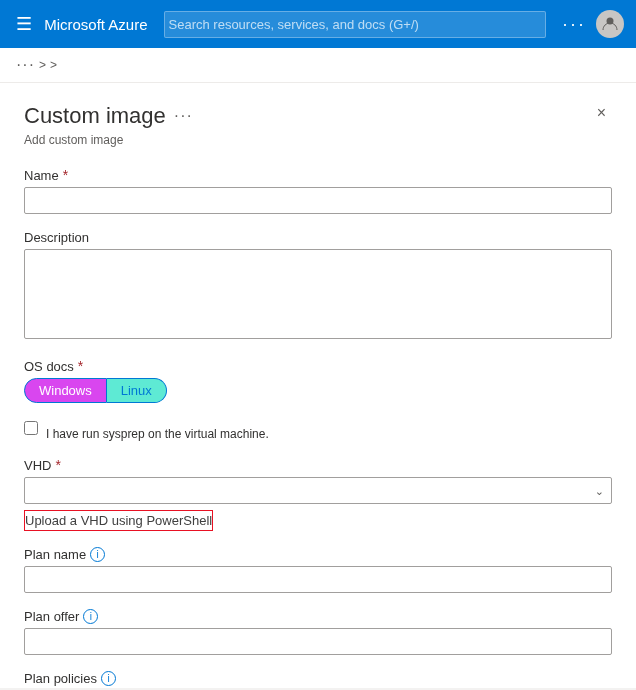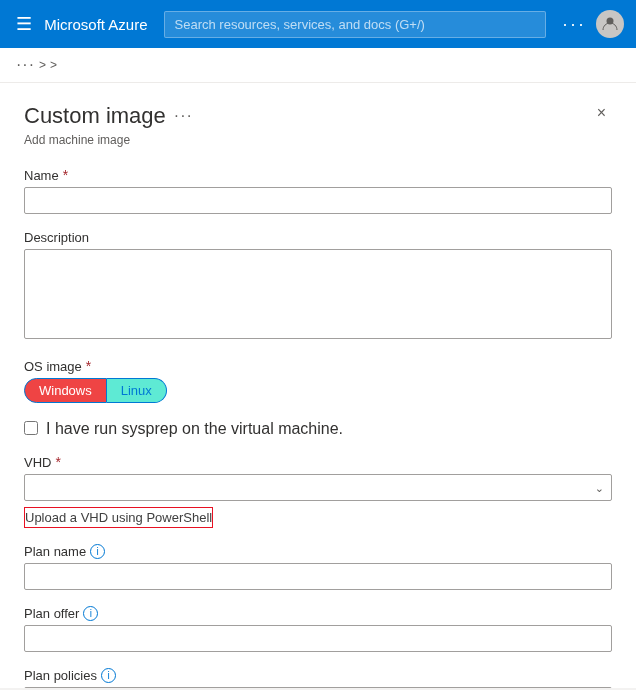--- a/index.html
+++ b/index.html
@@ -33,21 +33,21 @@
       font-size: 15px;
       white-space: nowrap;
       margin-right: 8px;
     }
     .topbar-search {
       flex: 1;
       background: rgba(255,255,255,0.15);
       border: 1px solid rgba(255,255,255,0.3);
       border-radius: 2px;
       color: rgba(255,255,255,0.85);
-      padding: 5px 10px;
+      padding: 5px 4px;
       font-size: 13px;
       outline: none;
     }
     .topbar-search::placeholder { color: rgba(255,255,255,0.7); }
     .topbar-right {
       display: flex;
       align-items: center;
       gap: 10px;
       margin-left: 8px;
     }
@@ -206,42 +206,42 @@
     }
     .os-btn {
       border: 1px solid #0078d4;
       padding: 4px 14px;
       font-size: 13px;
       cursor: pointer;
       background: #5eead4;
       color: #0078d4;
     }
     .os-btn.active {
-      background: #ef4444;
+      background: #d946ef;
       color: white;
     }
     .os-btn-left {
       border-radius: 20px 0 0 20px;
     }
     .os-btn-right {
       border-radius: 0 20px 20px 0;
       border-left: none;
     }
 
     
     .checkbox-row {
       display: flex;
       align-items: flex-start;
       gap: 8px;
       margin-bottom: 16px;
     }
     .checkbox-label {
-      font-size: 16px;
-      color: #323130;
-      margin-top: 1px;
+      font-size: 12px;
+      color: #323130;
+      margin-top: 8px;
     }
     .form-checkbox {
       width: 14px;
       height: 14px;
       margin-top: 2px;
       cursor: pointer;
       accent-color: #0078d4;
       flex-shrink: 0;
     }
 
@@ -310,40 +310,40 @@
 
 <div class="panel">
 
   <div class="panel-header">
     <div class="panel-title-row">
       <span class="panel-title">Custom image</span>
       <span class="panel-title-dots">···</span>
     </div>
     <button class="close-btn">×</button>
   </div>
-  <div class="panel-subtitle">Add machine image</div>
+  <div class="panel-subtitle">Add custom image</div>
 
   <div class="form-field">
     <div class="form-label">
       <span>Name</span>
       <span class="required-star">*</span>
     </div>
     <input class="form-input" type="text" value="" style="">
   </div>
 
   <div class="form-field">
     <div class="form-label">
       <span>Description</span>
     </div>
     <textarea class="form-textarea" style=""></textarea>
   </div>
 
   <div class="form-field">
     <div class="form-label">
-      <span>OS image</span>
+      <span>OS docs</span>
       <span class="required-star">*</span>
     </div>
     <div class="os-toggle">
       <button class="os-btn os-btn-left active">Windows</button>
       <button class="os-btn os-btn-right">Linux</button>
     </div>
   </div>
 
   <div class="checkbox-row">
     <input type="checkbox" class="form-checkbox" style="">

